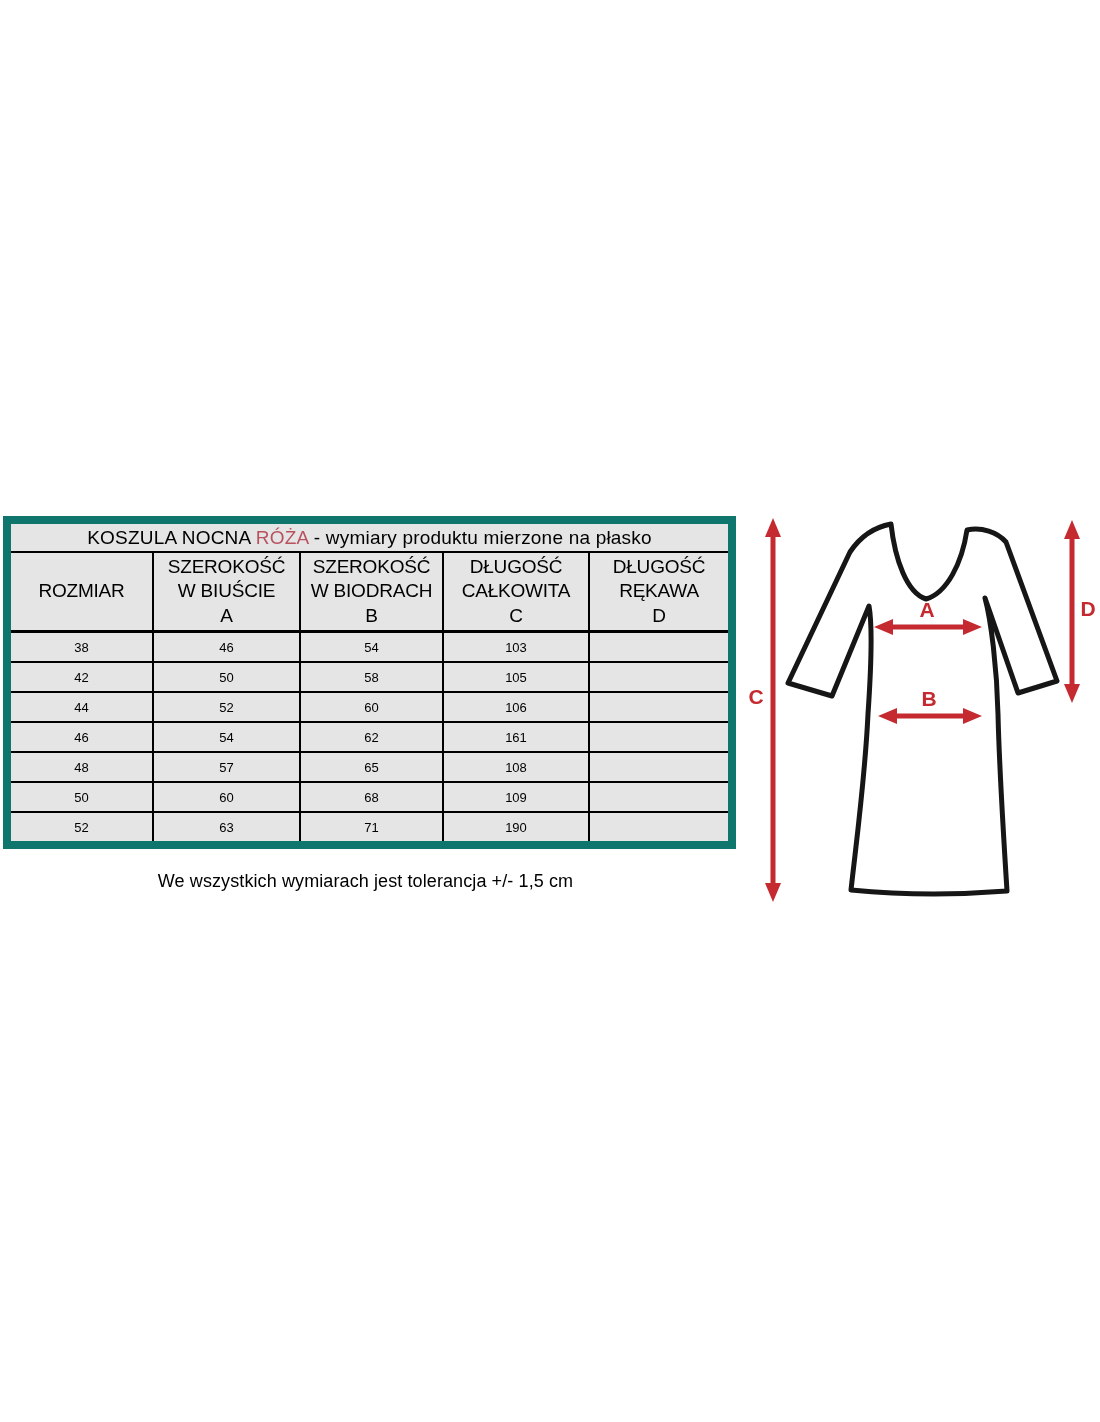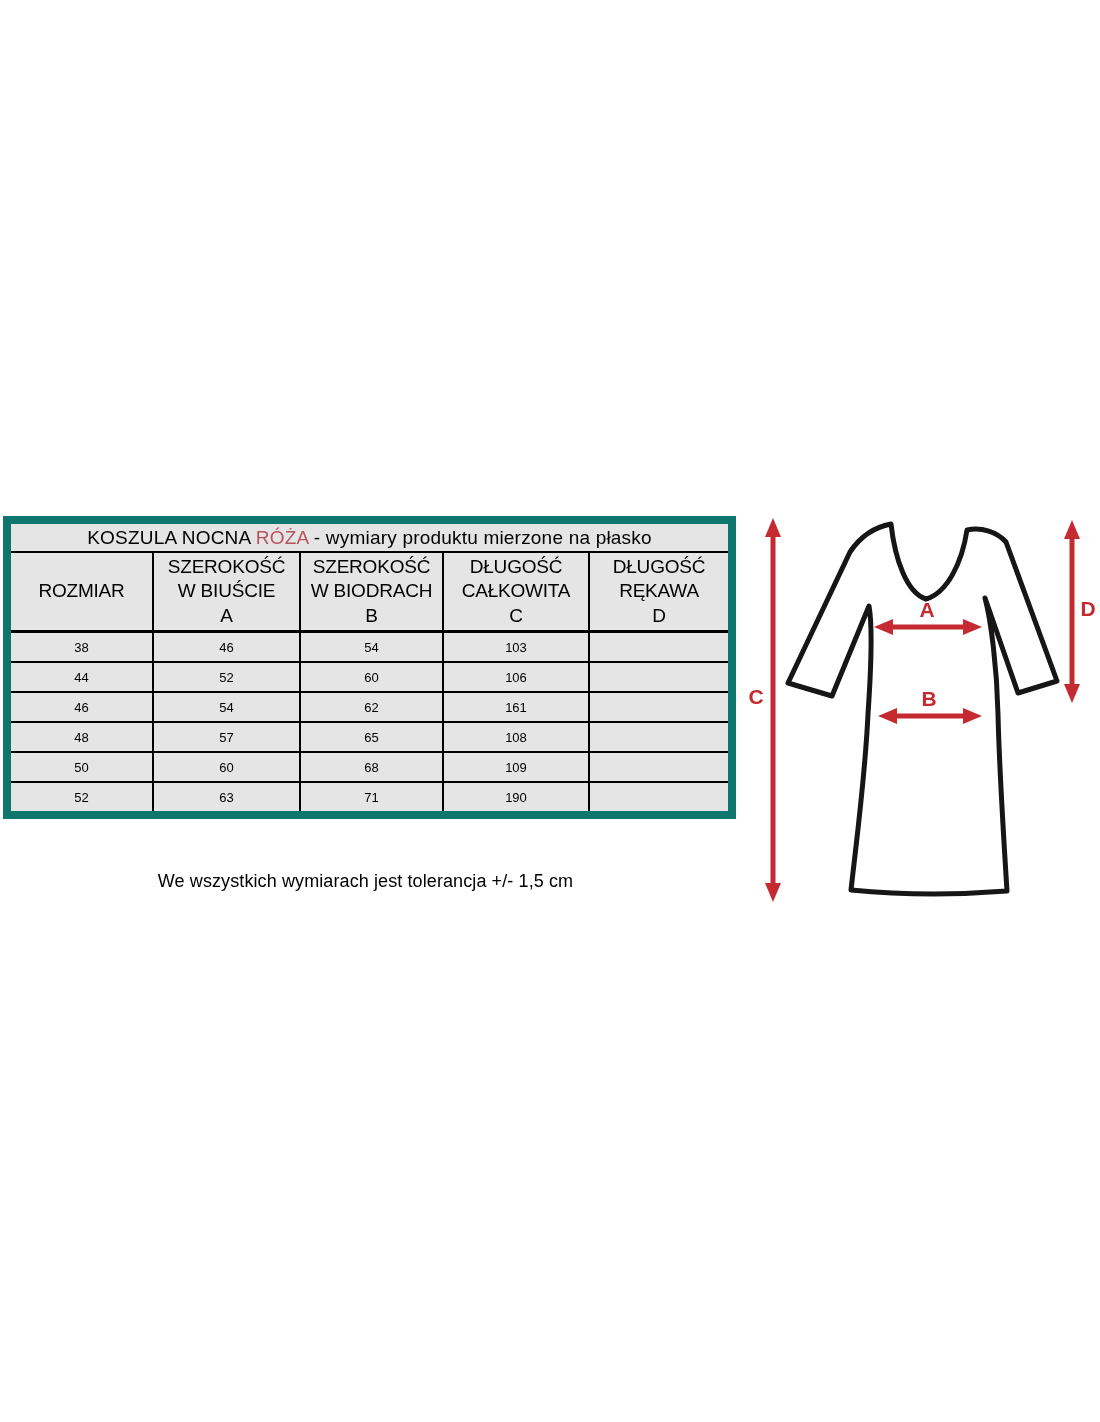--- a/index.html
+++ b/index.html
@@ -69,20 +69,27 @@
 C</th>
       <th>DŁUGOŚĆ
 RĘKAWA
 D</th>
     </tr>
     <tr class="data-row">
       <td>38</td>
       <td>46</td>
       <td>54</td>
       <td>103</td>
+      <td></td>
+    </tr>
+    <tr class="data-row">
+      <td>42</td>
+      <td>50</td>
+      <td>58</td>
+      <td>105</td>
       <td></td>
     </tr>
     <tr class="data-row">
       <td>44</td>
       <td>52</td>
       <td>60</td>
       <td>106</td>
       <td></td>
     </tr>
     <tr class="data-row">

